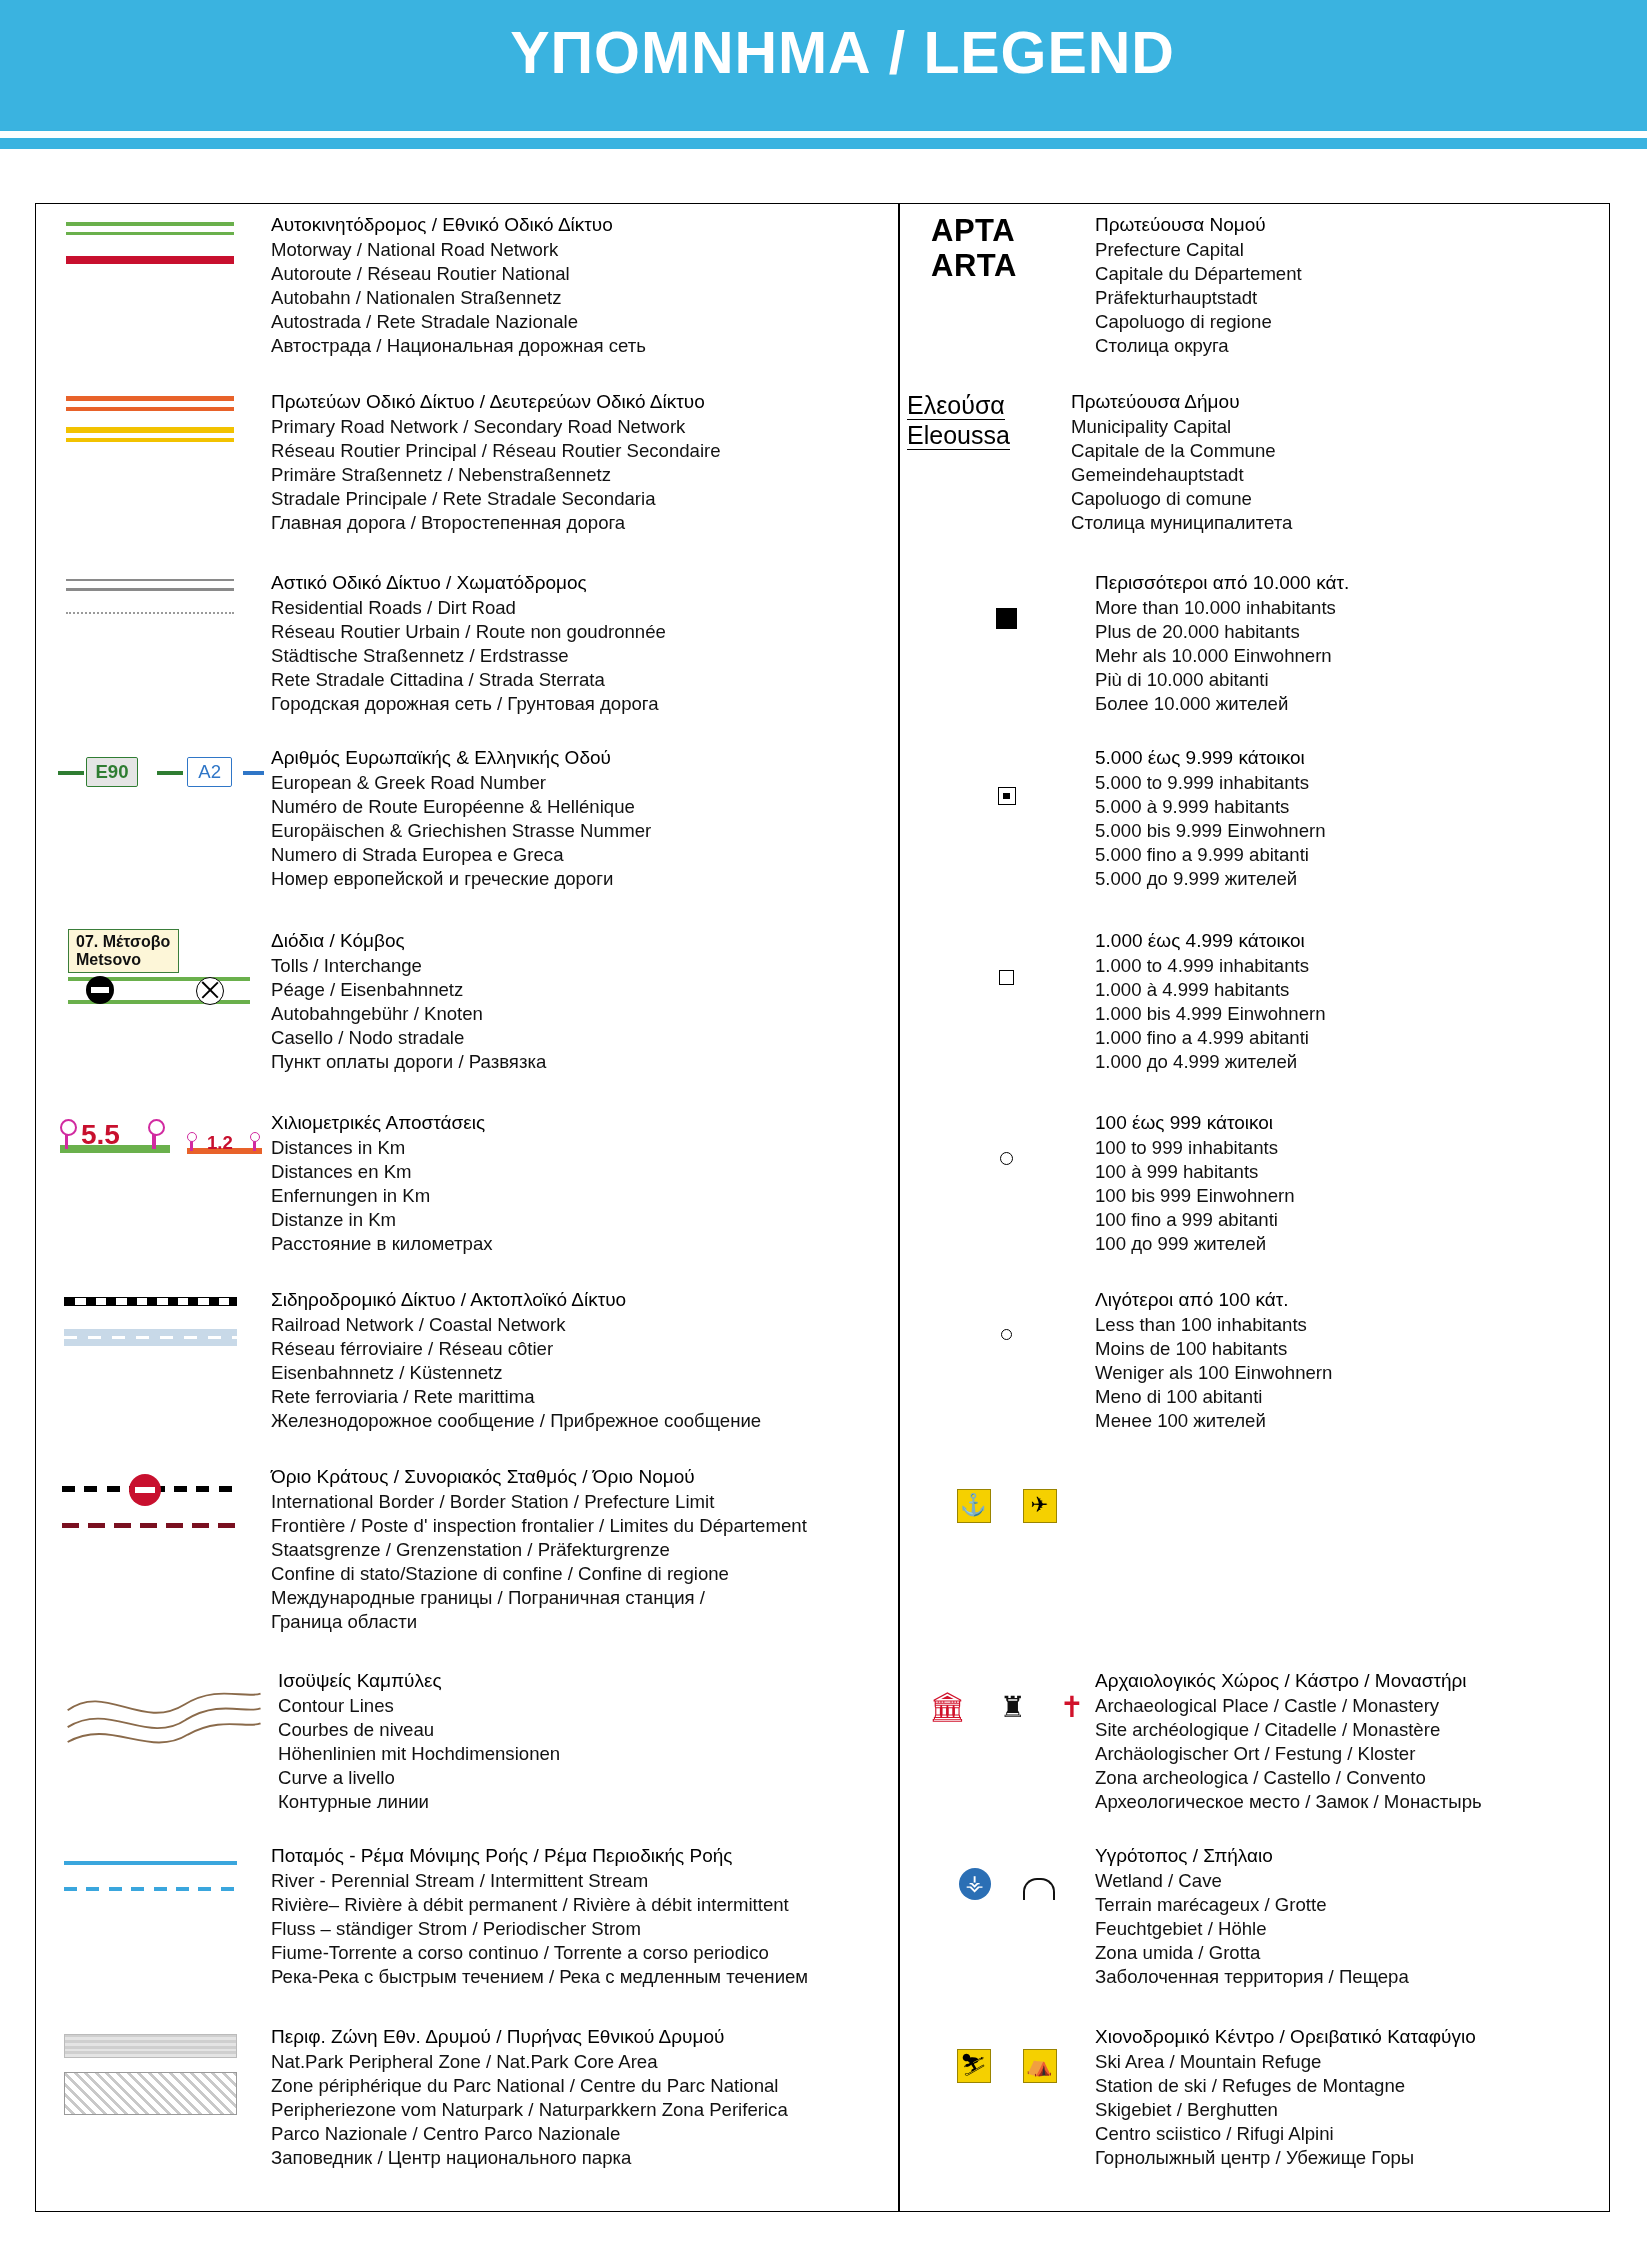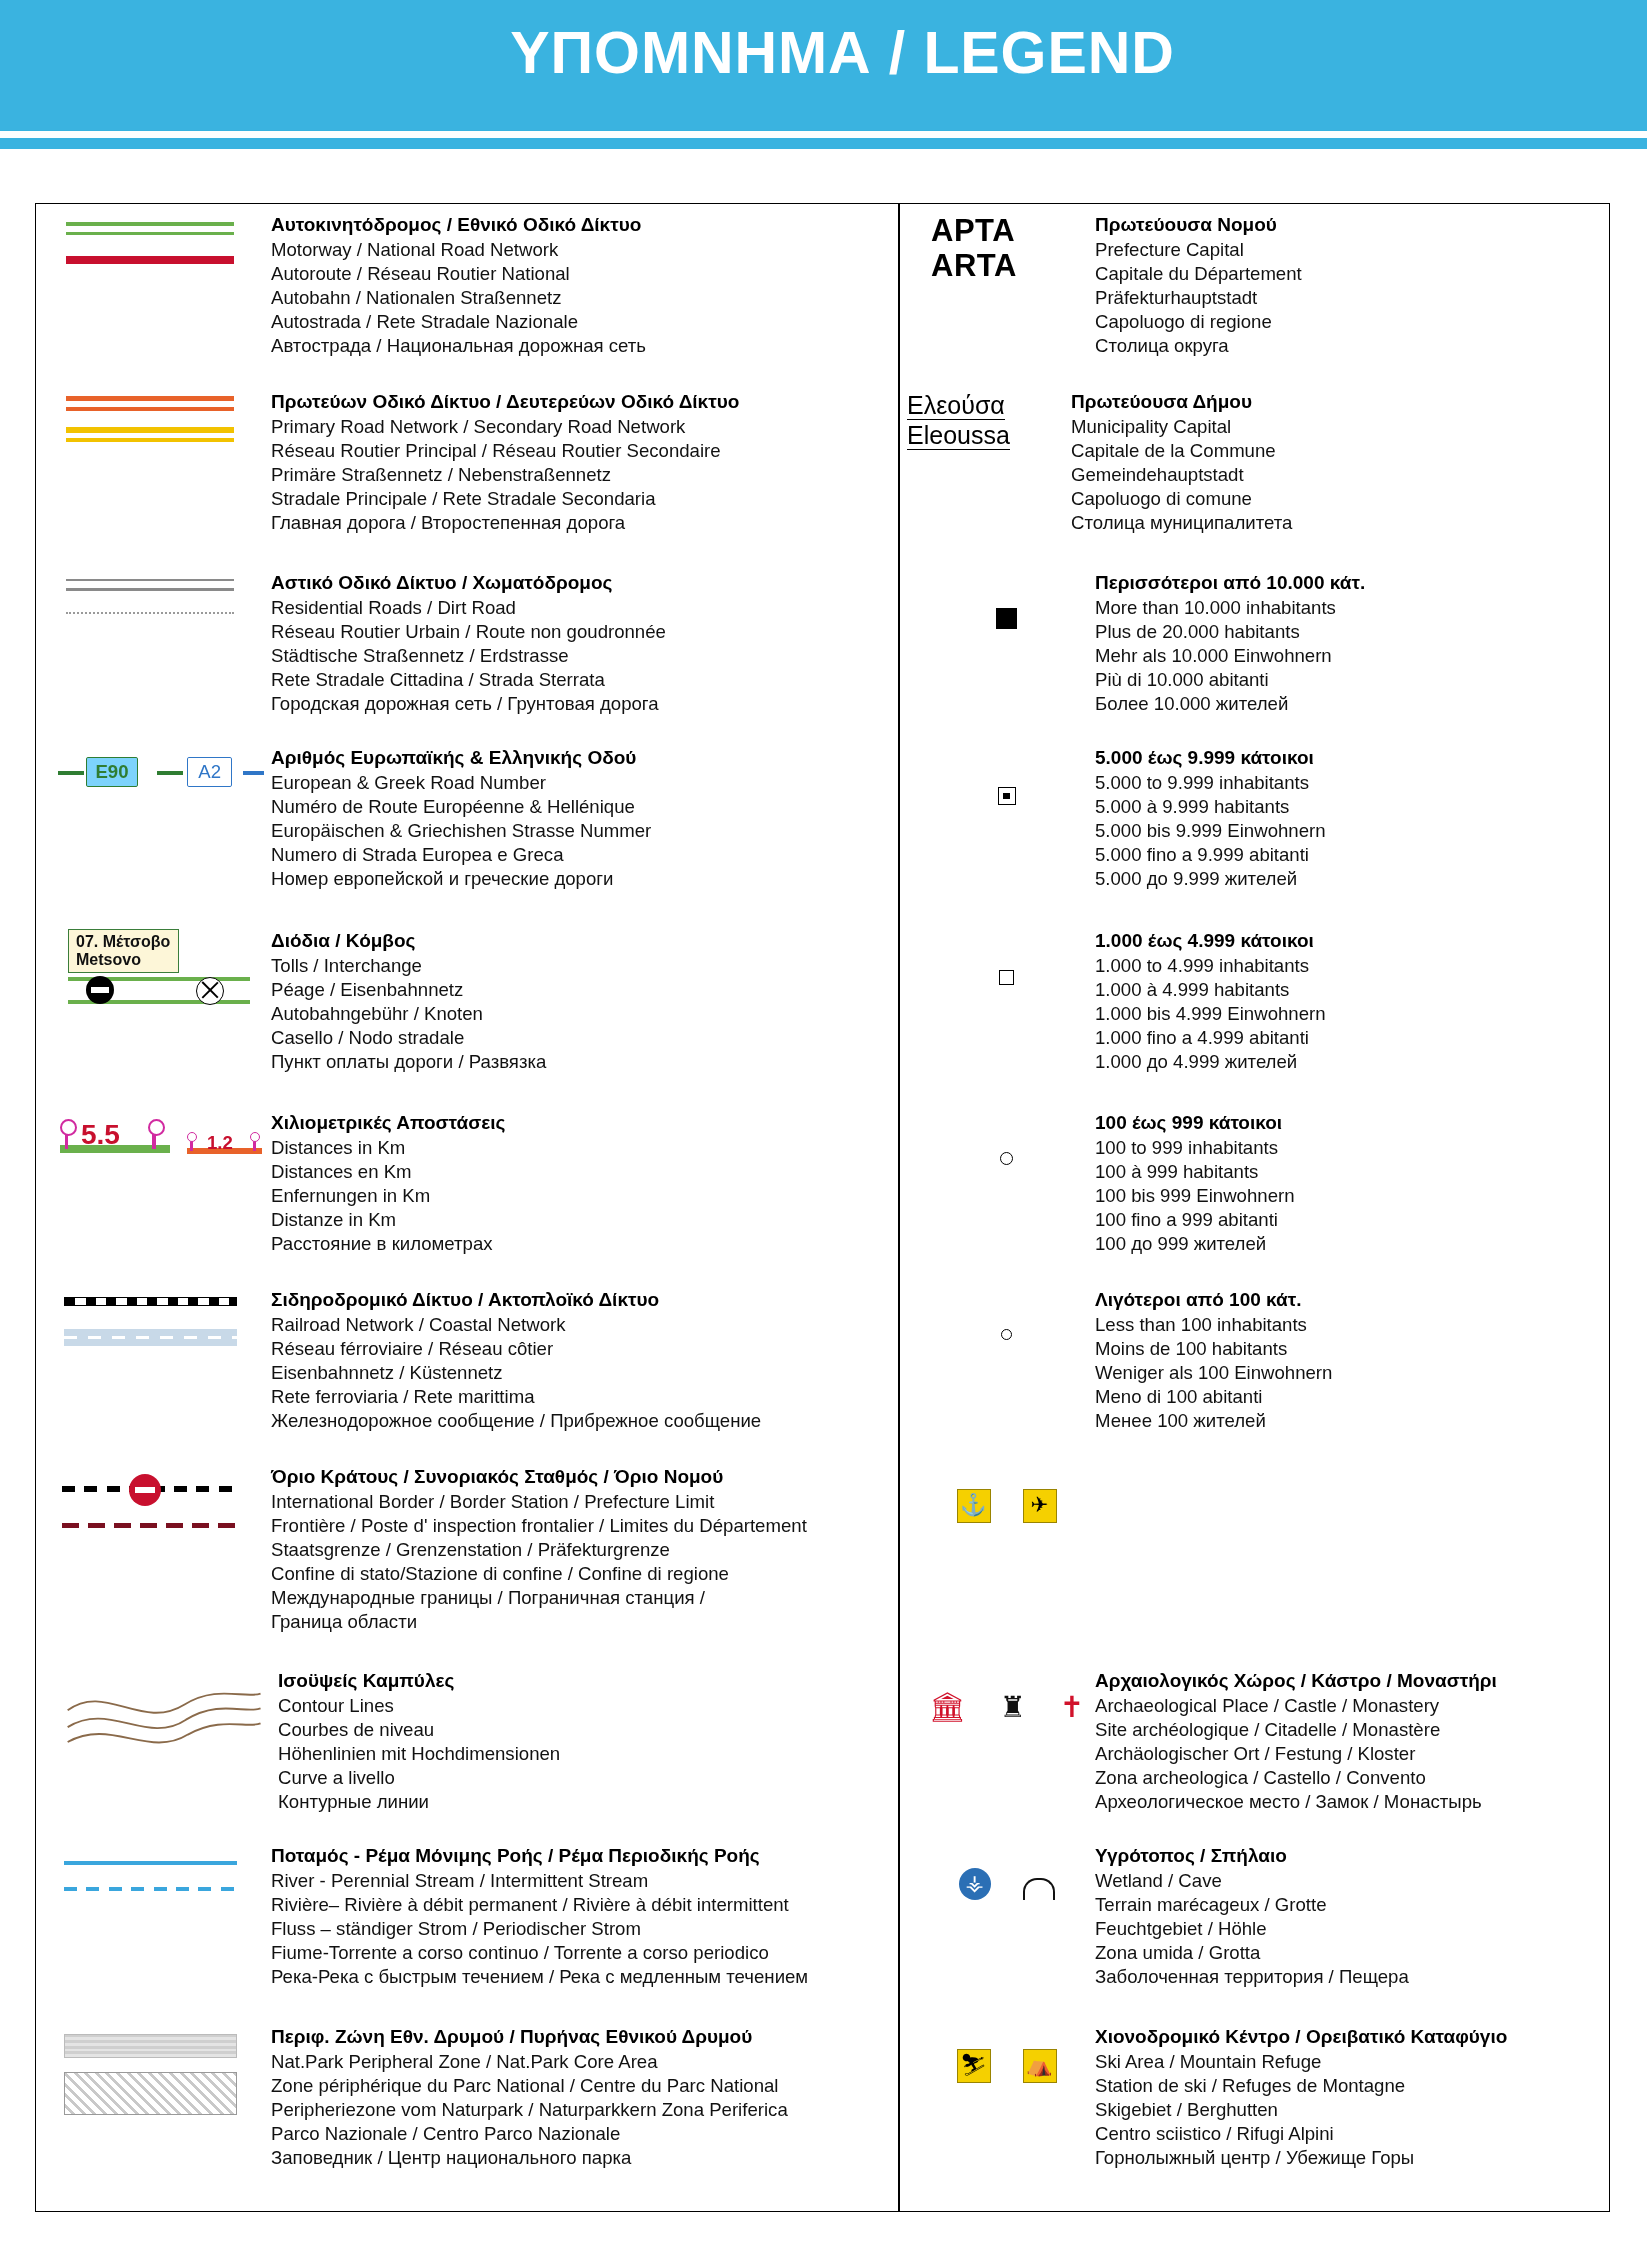--- a/index.html
+++ b/index.html
@@ -71,21 +71,21 @@
     width: 224px;
     flex: 0 0 224px;
     position: relative;
     height: 100%;
   }
   .txt {
     flex: 1 1 auto;
   }
   .t-head {
     font-size: 19px;
-    font-weight: bold;
+    font-weight: normal;
     color: #000;
     line-height: 1.28;
     margin-bottom: 0.9px;
   }
   .t-line {
     font-size: 18.6px;
     color: #111;
     line-height: 1.285;
     white-space: nowrap;
   }
@@ -120,21 +120,21 @@
   .rs2 { width: 168px; height: 2.8px; background: #8a8a8a; top: 17px; }
   .dirt {
     width: 168px; height: 0; top: 41px;
     border-top: 2.8px dotted #9a9a9a;
   }
 
   
   .shield-e {
     position: absolute; left: 39px; top: 11.2px;
     border: 1.9px solid #2f7d32;
-    background: #7dd3fc;
+    background: #e5e5e5;
     color: #2f7d32;
     font-size: 18.6px; font-weight: bold;
     padding: 2.8px 8.4px;
     border-radius: 1.9px;
   }
   .shield-a {
     position: absolute; left: 140px; top: 11.2px;
     border: 1.9px solid #2f76c7;
     background: #ffffff;
     color: #2f76c7;

